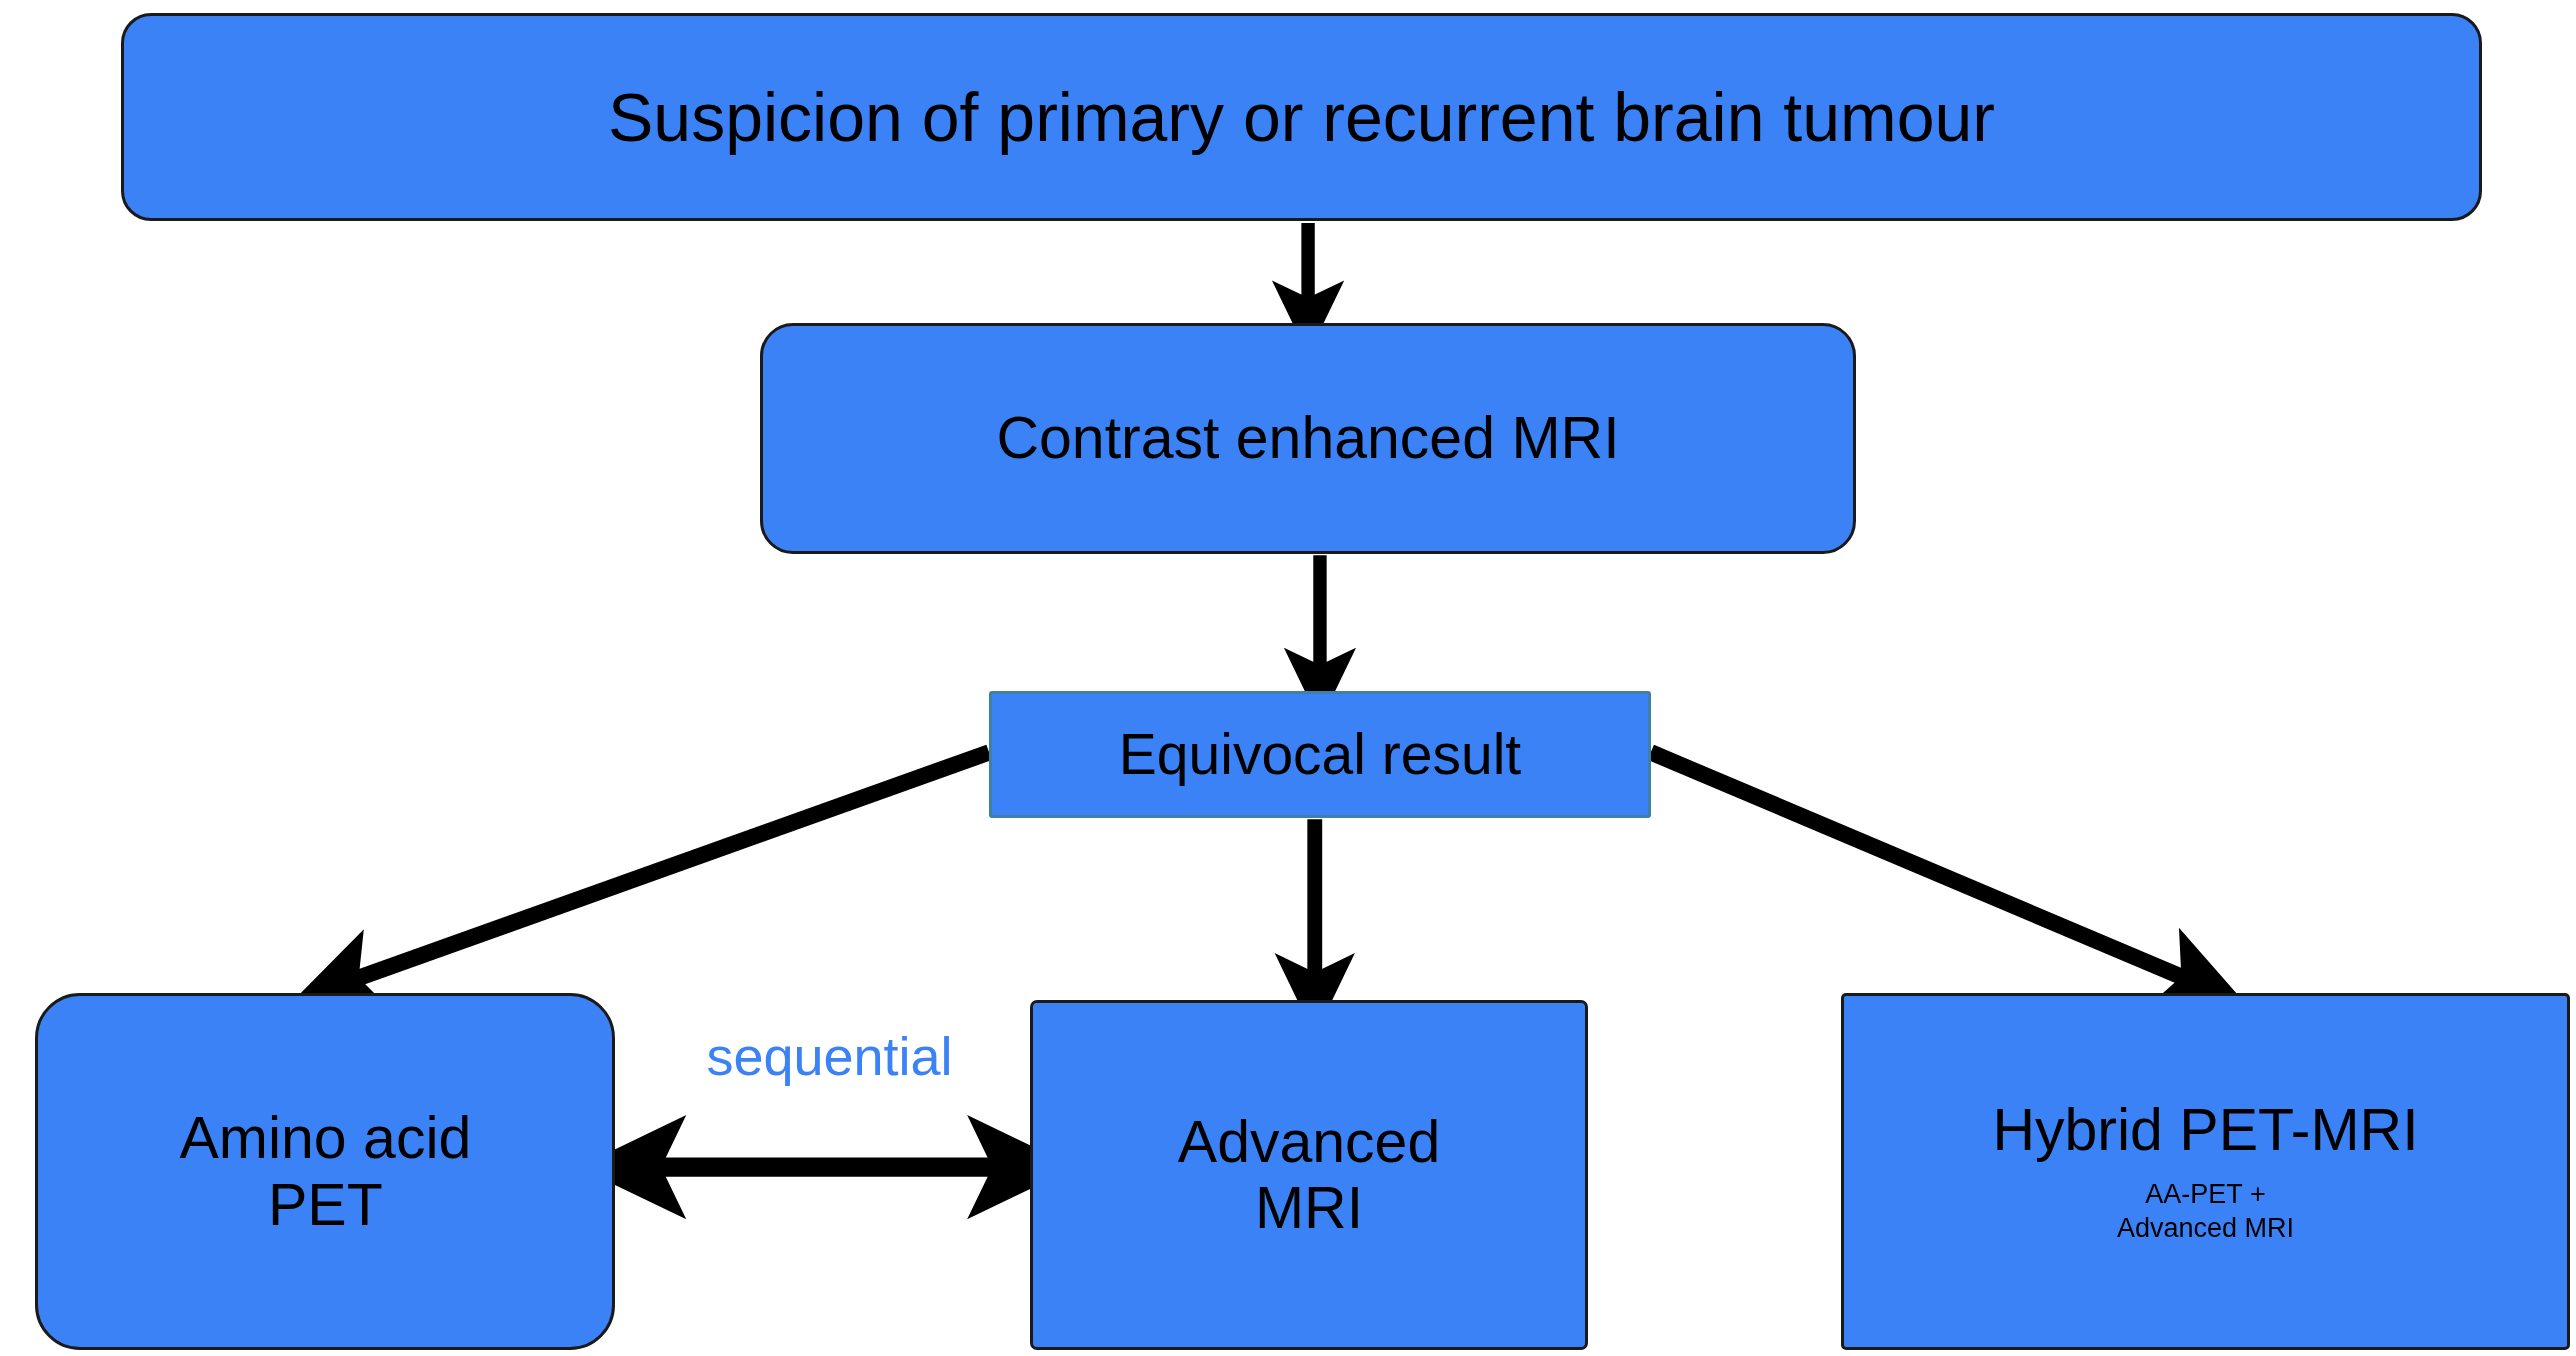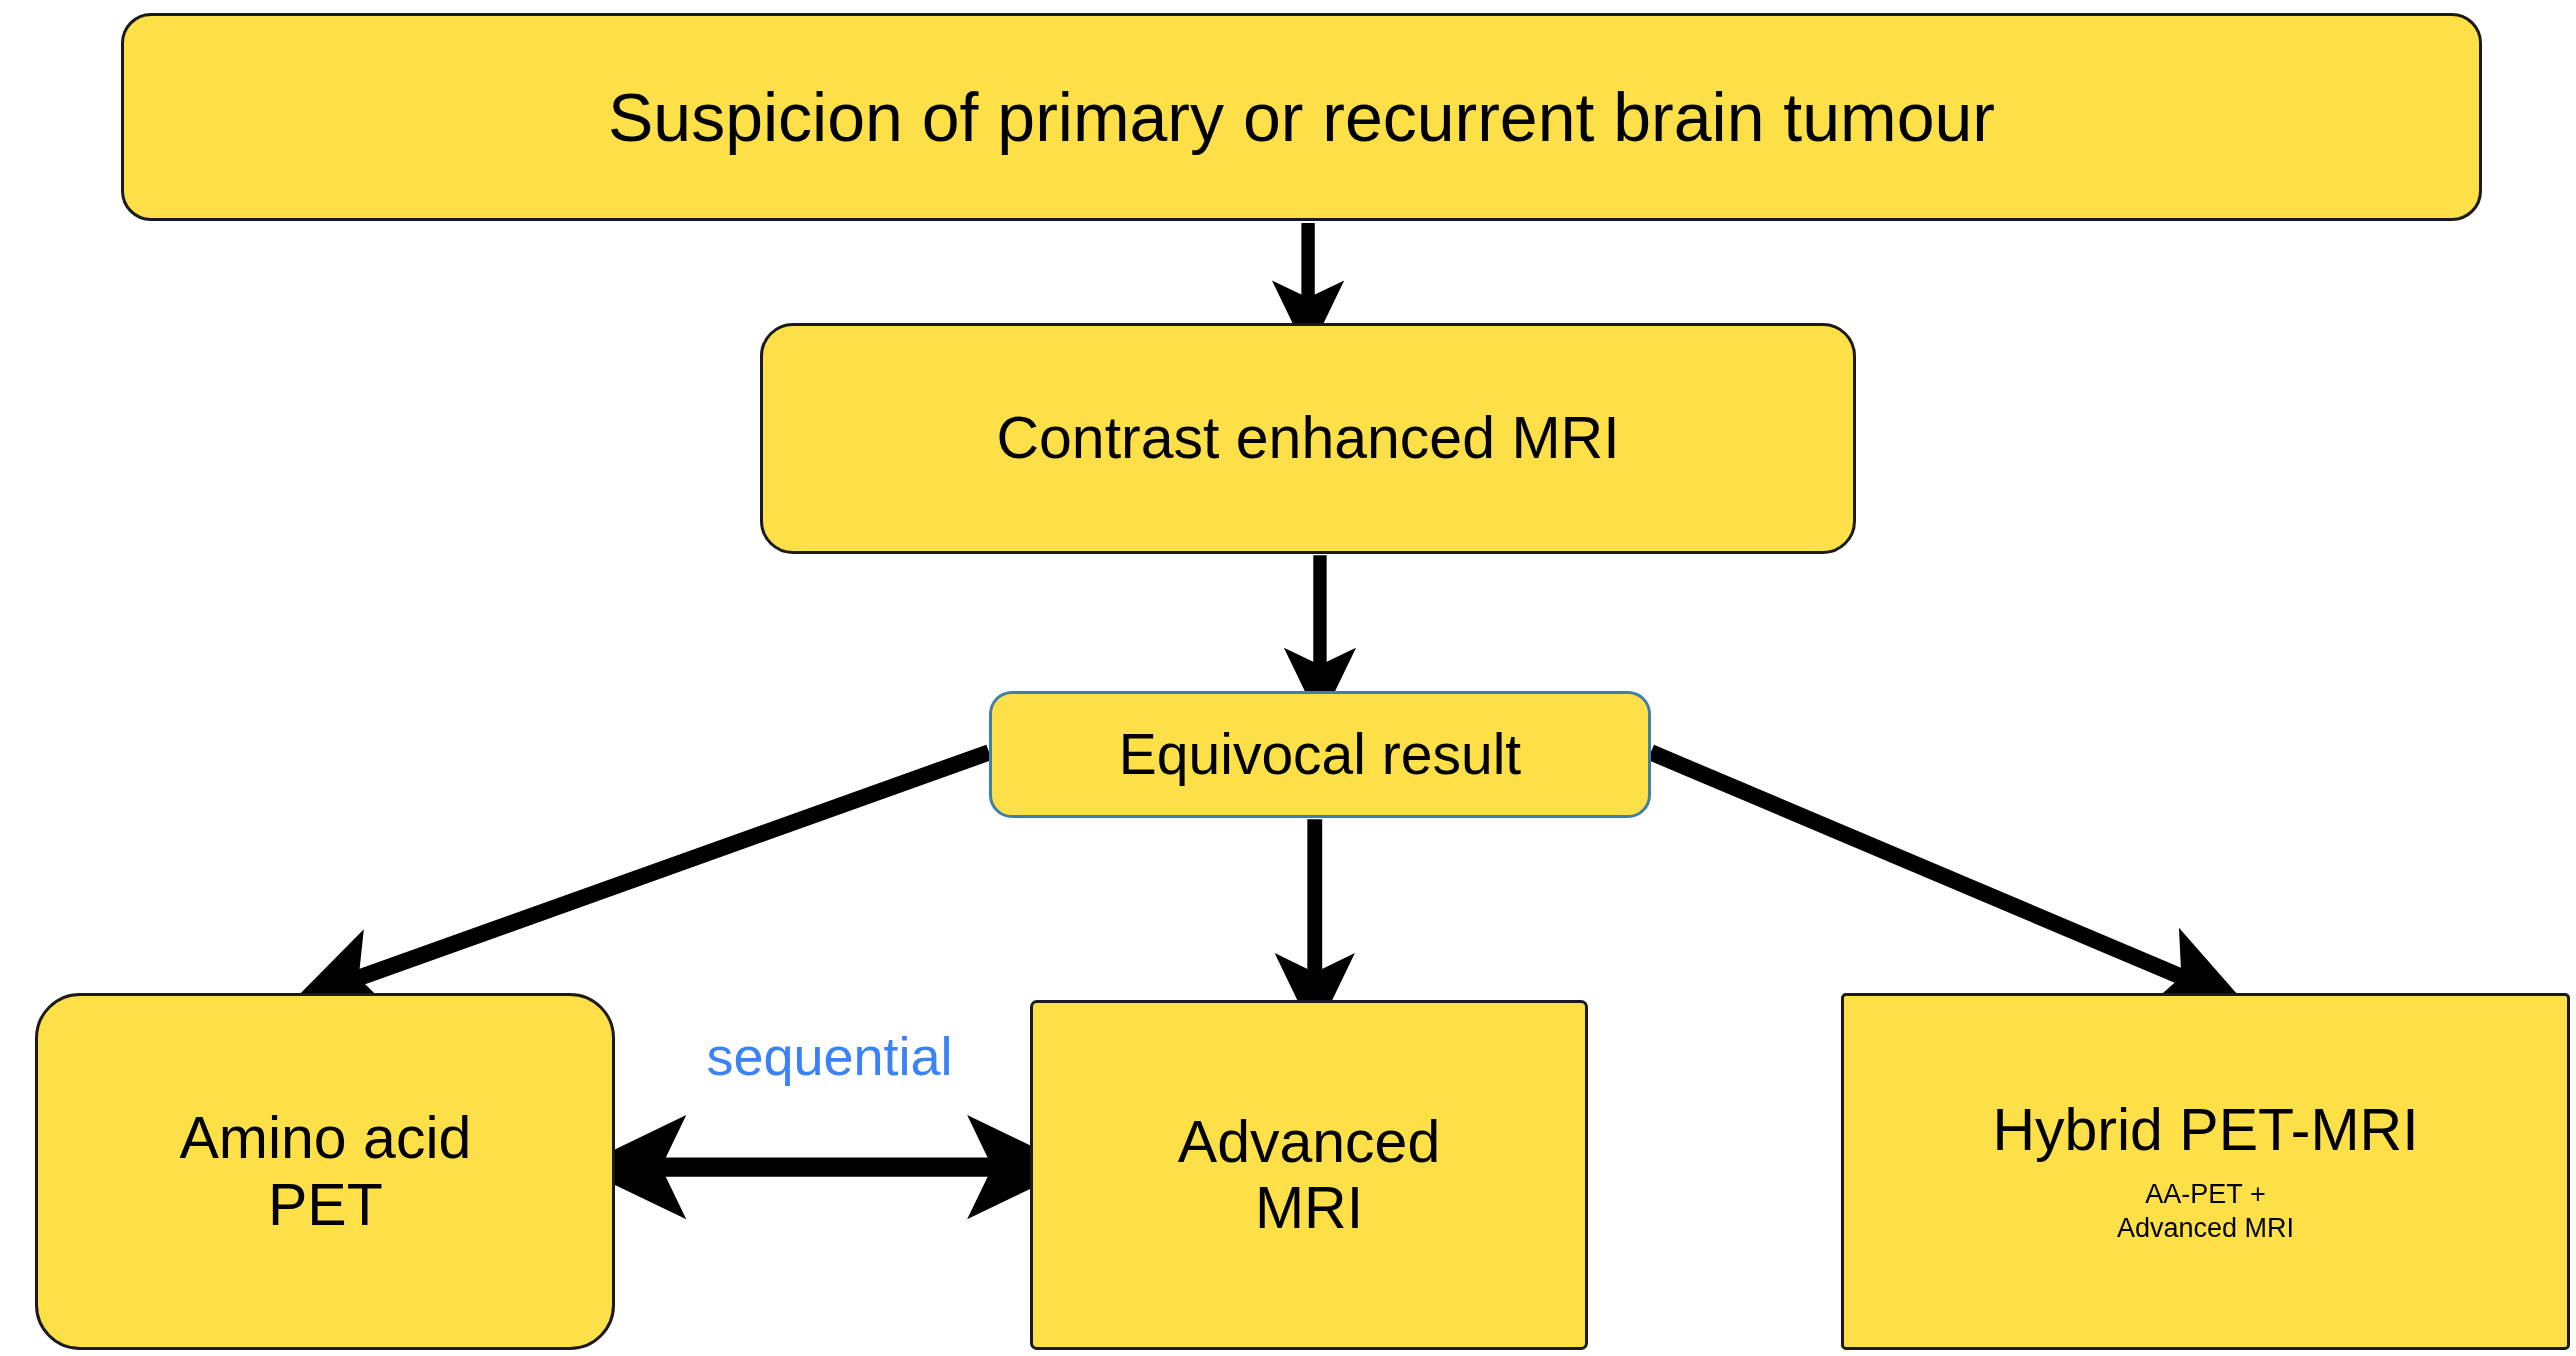--- a/index.html
+++ b/index.html
@@ -11,21 +11,21 @@
     position: relative;
     width: 2576px;
     height: 1356px;
     background: #ffffff;
     font-family: "Liberation Sans", sans-serif;
     overflow: hidden;
   }
   .node {
     position: absolute;
     box-sizing: border-box;
-    background: #fde047;
+    background: #3b82f6;
     border: 3px solid #1a1a1a;
     border-radius: 34px;
     display: flex;
     flex-direction: column;
     align-items: center;
     justify-content: center;
     text-align: center;
     color: #000000;
     line-height: 1.12;
     z-index: 5;
@@ -39,21 +39,21 @@
     font-size: 68px;
   }
   #node-cemri {
     left: 760px; top: 323px; width: 1096px; height: 231px;
     border-radius: 33px;
     font-size: 59px;
   }
   #node-equivocal {
     left: 989px; top: 691px; width: 662px; height: 127px;
     border: 3px solid #3f7fa8;
-    border-radius: 23px;
+    border-radius: 3px;
     font-size: 57px;
   }
   #node-aapet {
     left: 7.4px; top: 993px; width: 580px; height: 357px;
     border-radius: 45px;
     font-size: 59px;
     margin-left: 28px;
   }
   #node-advmri {
     left: 1030px; top: 1000px; width: 558px; height: 350px;

